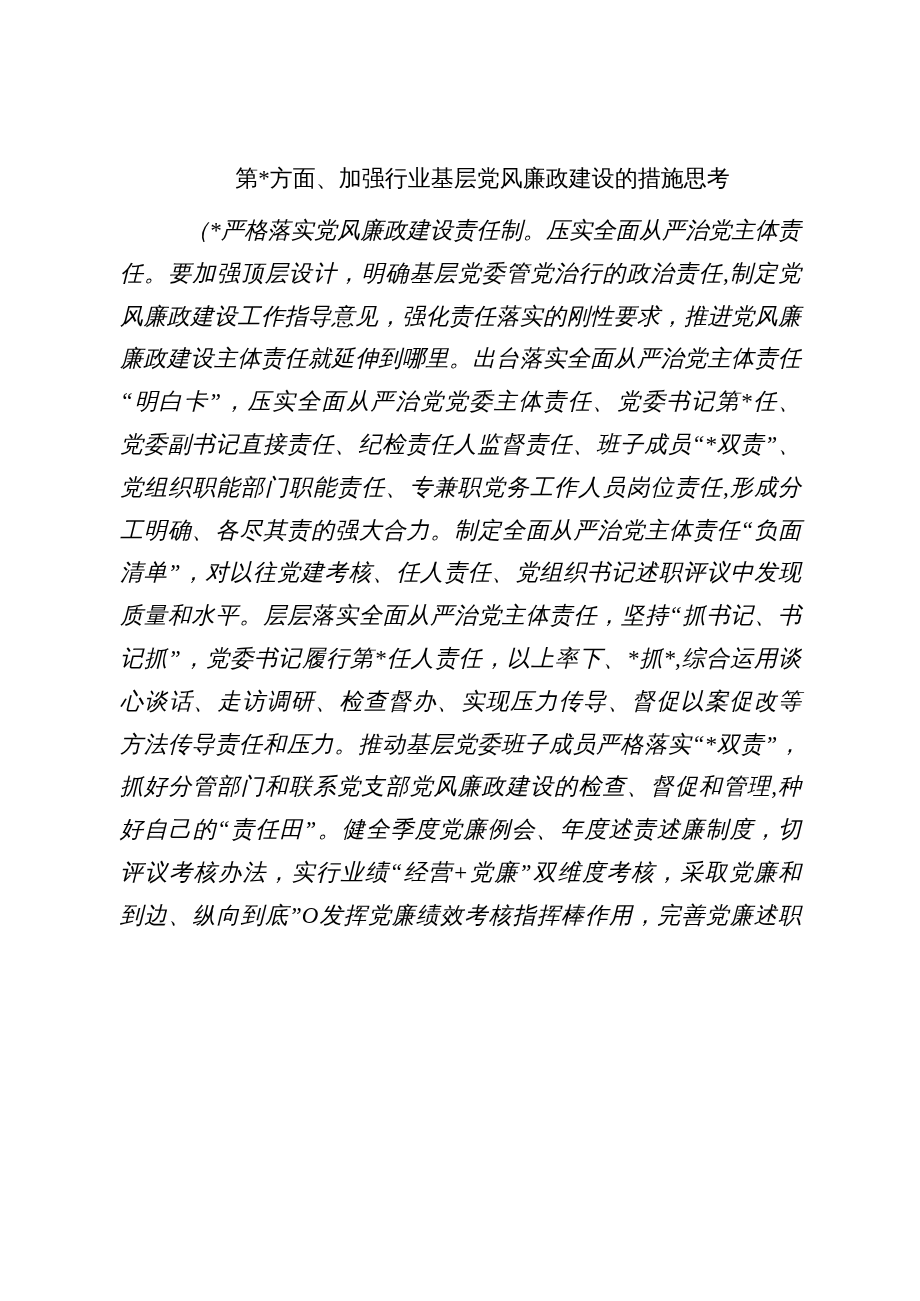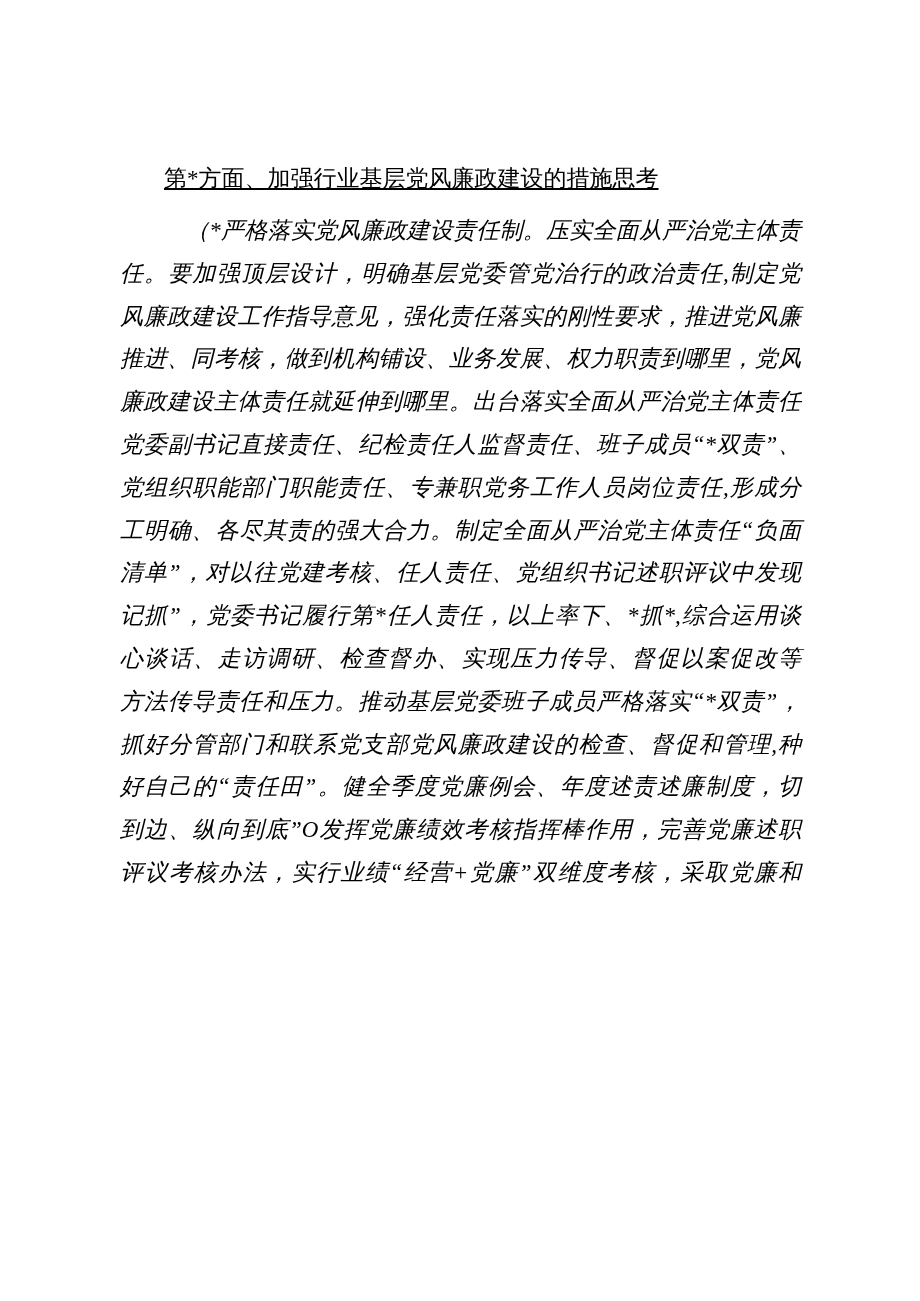--- a/index.html
+++ b/index.html
@@ -23,23 +23,22 @@
     width: 681px;
   }
   .line {
     font-size: 23px;
     letter-spacing: 0;
   }
   .title-line {
     line-height: 43px;
     padding-left: 44px;
     margin-bottom: 10px;
-    text-align: left;
+    text-align: center;
     white-space: nowrap;
-    text-decoration: underline;
   }
   .body-line {
     line-height: 42.8px;
     text-align: justify;
     text-align-last: justify;
     text-justify: inter-character;
     font-style: italic;
   }
   .body-line.first {
     text-indent: 66px;
@@ -48,28 +47,29 @@
 </head>
 <body>
 
 <div class="page">
   <div class="content">
     <div class="line title-line">第*方面、加强行业基层党风廉政建设的措施思考</div>
     <div>
         <div class="line body-line first">（*严格落实党风廉政建设责任制。压实全面从严治党主体责</div>
         <div class="line body-line">任。要加强顶层设计，明确基层党委管党治行的政治责任,制定党</div>
         <div class="line body-line">风廉政建设工作指导意见，强化责任落实的刚性要求，推进党风廉</div>
-        <div class="line body-line">推进、同考核，做到机构铺设、业务发展、权力职责到哪里，党风</div>
         <div class="line body-line">廉政建设主体责任就延伸到哪里。出台落实全面从严治党主体责任</div>
+        <div class="line body-line">“明白卡”，压实全面从严治党党委主体责任、党委书记第*任、</div>
         <div class="line body-line">党委副书记直接责任、纪检责任人监督责任、班子成员“*双责”、</div>
         <div class="line body-line">党组织职能部门职能责任、专兼职党务工作人员岗位责任,形成分</div>
         <div class="line body-line">工明确、各尽其责的强大合力。制定全面从严治党主体责任“负面</div>
         <div class="line body-line">清单”，对以往党建考核、任人责任、党组织书记述职评议中发现</div>
+        <div class="line body-line">质量和水平。层层落实全面从严治党主体责任，坚持“抓书记、书</div>
         <div class="line body-line">记抓”，党委书记履行第*任人责任，以上率下、*抓*,综合运用谈</div>
         <div class="line body-line">心谈话、走访调研、检查督办、实现压力传导、督促以案促改等</div>
         <div class="line body-line">方法传导责任和压力。推动基层党委班子成员严格落实“*双责”，</div>
         <div class="line body-line">抓好分管部门和联系党支部党风廉政建设的检查、督促和管理,种</div>
         <div class="line body-line">好自己的“责任田”。健全季度党廉例会、年度述责述廉制度，切</div>
+        <div class="line body-line">评议考核办法，实行业绩“经营+党廉”双维度考核，采取党廉和</div>
         <div class="line body-line">到边、纵向到底”O发挥党廉绩效考核指挥棒作用，完善党廉述职</div>
-        <div class="line body-line">评议考核办法，实行业绩“经营+党廉”双维度考核，采取党廉和</div>
       </div>
   </div>
 </div>
 
 </body></html>

